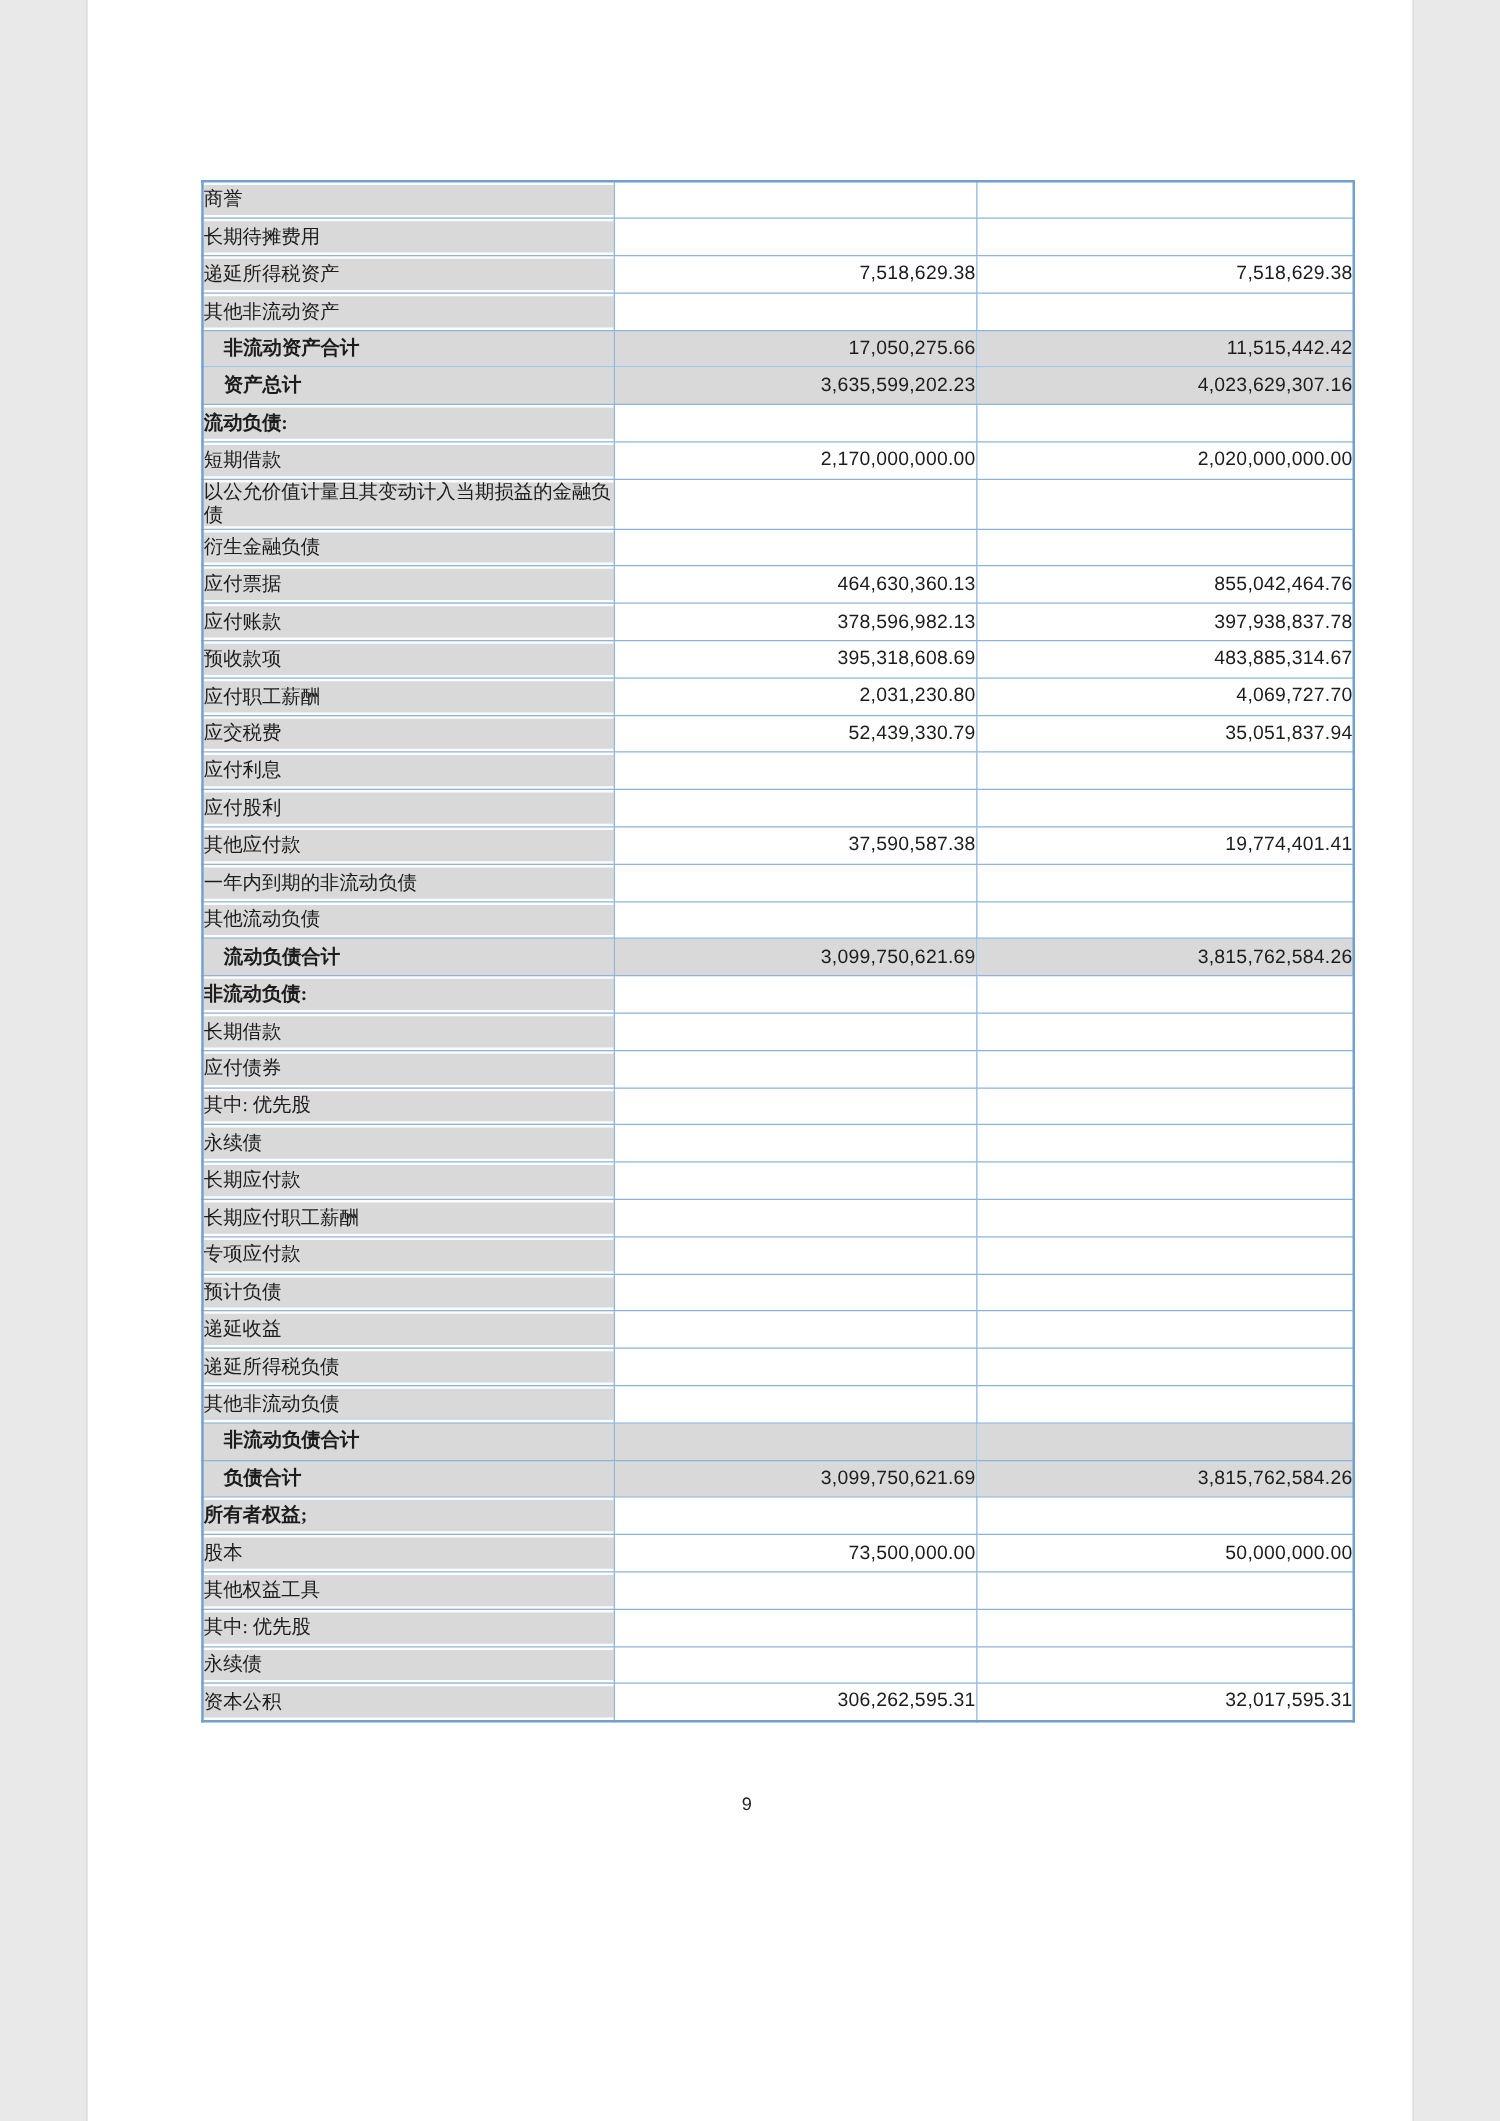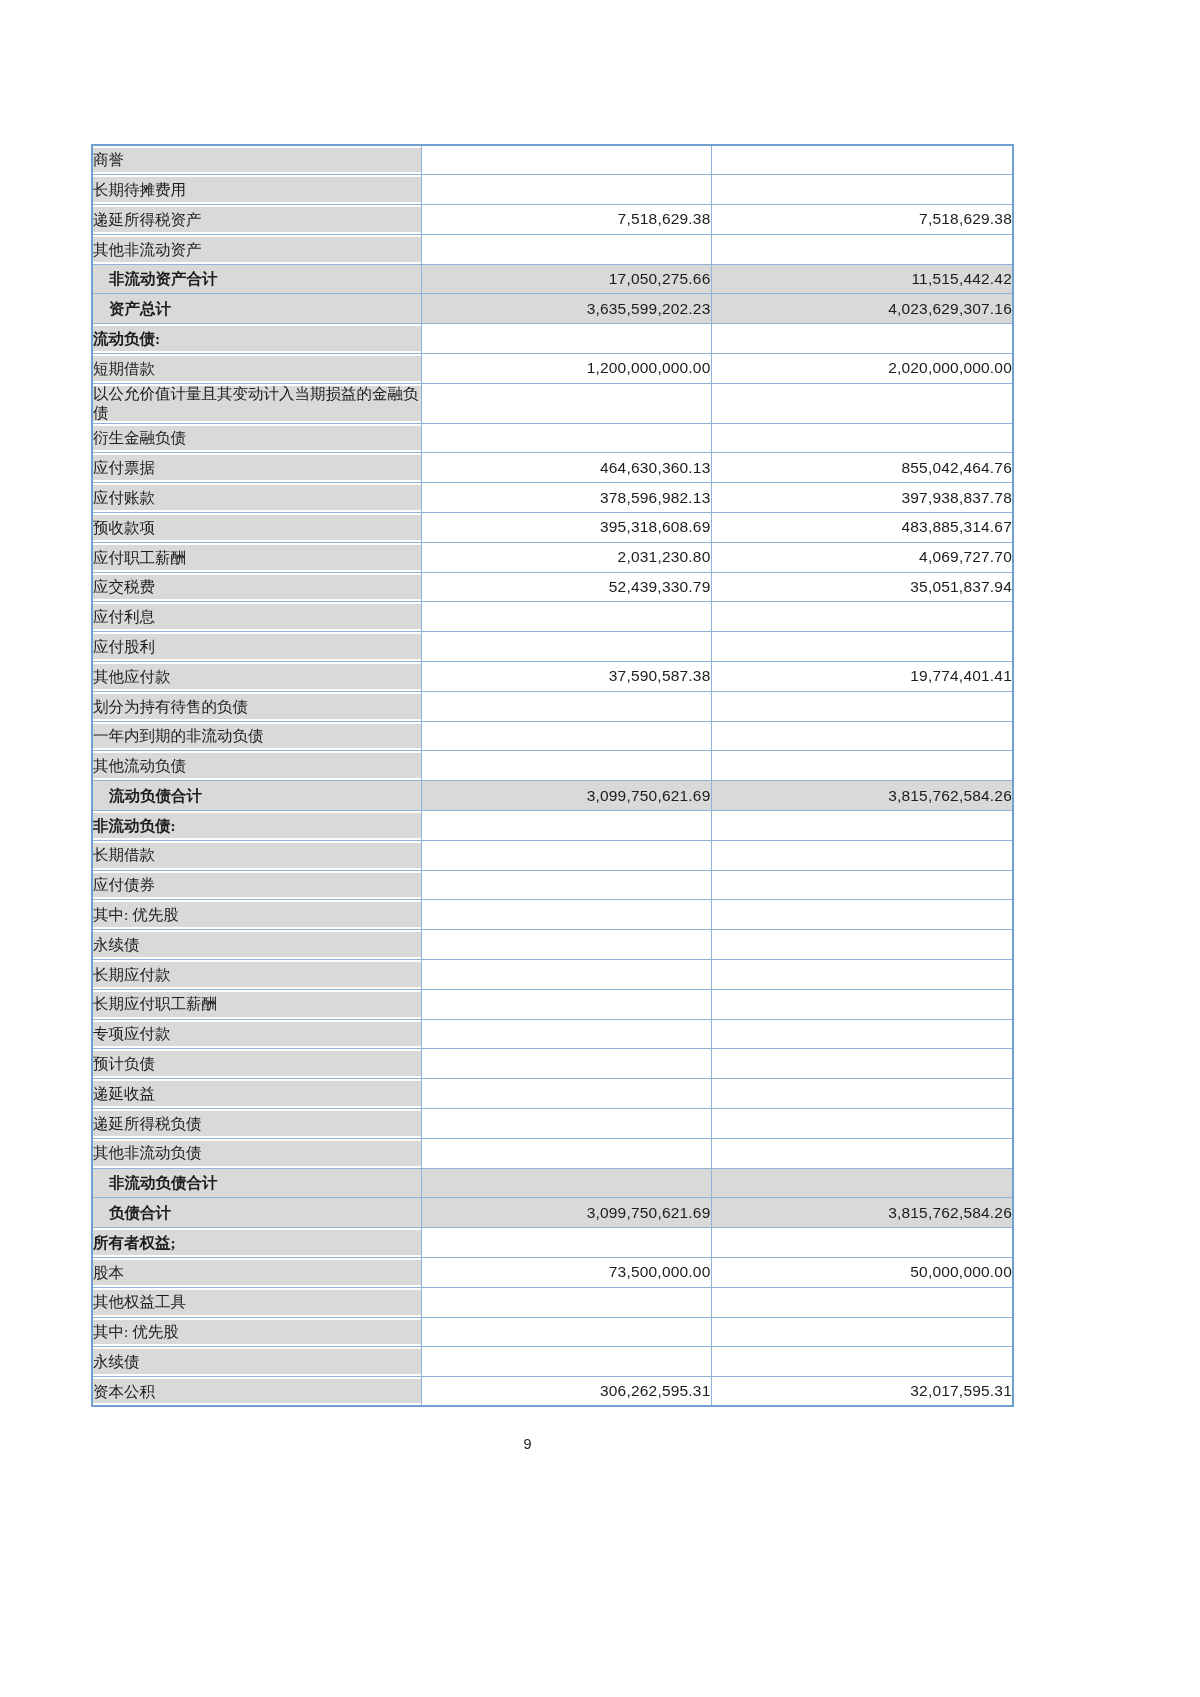--- a/index.html
+++ b/index.html
@@ -1,21 +1,21 @@
 <!DOCTYPE html>
 <html><head>
 <meta charset="utf-8">
 <style>
   * { margin: 0; padding: 0; box-sizing: border-box; }
   html, body { background: #e9e9e9; }
   body { font-family: "Liberation Serif", serif; }
 
   .page {
     position: relative;
-    width: 1200px;
+    width: 1060px;
     height: 1697px;
     margin: 0 auto;
     background: #ffffff;
     outline: 1px solid #dcdcdc;
     overflow: hidden;
     color: #1c1c1c;
   }
 
   table.balance-sheet {
     position: absolute;
@@ -125,21 +125,21 @@
           <td class="cell-value">3,635,599,202.23</td>
           <td class="cell-value">4,023,629,307.16</td>
         </tr>
         <tr class="row-section">
           <td class="cell-label indent-0">流动负债:</td>
           <td class="cell-value"></td>
           <td class="cell-value"></td>
         </tr>
         <tr class="row-item">
           <td class="cell-label indent-1">短期借款</td>
-          <td class="cell-value">1,200,000,000.00</td>
+          <td class="cell-value">2,170,000,000.00</td>
           <td class="cell-value">2,020,000,000.00</td>
         </tr>
         <tr class="row-item row-tall">
           <td class="cell-label indent-0">以公允价值计量且其变动计入当期损益的金融负债</td>
           <td class="cell-value"></td>
           <td class="cell-value"></td>
         </tr>
         <tr class="row-item">
           <td class="cell-label indent-1">衍生金融负债</td>
           <td class="cell-value"></td>
@@ -179,25 +179,20 @@
           <td class="cell-label indent-1">应付股利</td>
           <td class="cell-value"></td>
           <td class="cell-value"></td>
         </tr>
         <tr class="row-item">
           <td class="cell-label indent-1">其他应付款</td>
           <td class="cell-value">37,590,587.38</td>
           <td class="cell-value">19,774,401.41</td>
         </tr>
         <tr class="row-item">
-          <td class="cell-label indent-1">划分为持有待售的负债</td>
-          <td class="cell-value"></td>
-          <td class="cell-value"></td>
-        </tr>
-        <tr class="row-item">
           <td class="cell-label indent-1">一年内到期的非流动负债</td>
           <td class="cell-value"></td>
           <td class="cell-value"></td>
         </tr>
         <tr class="row-item">
           <td class="cell-label indent-1">其他流动负债</td>
           <td class="cell-value"></td>
           <td class="cell-value"></td>
         </tr>
         <tr class="row-total">

